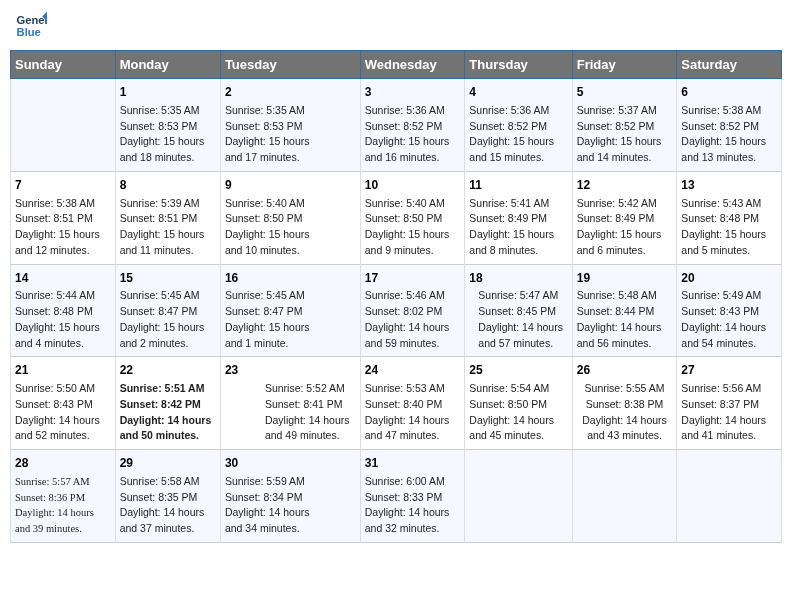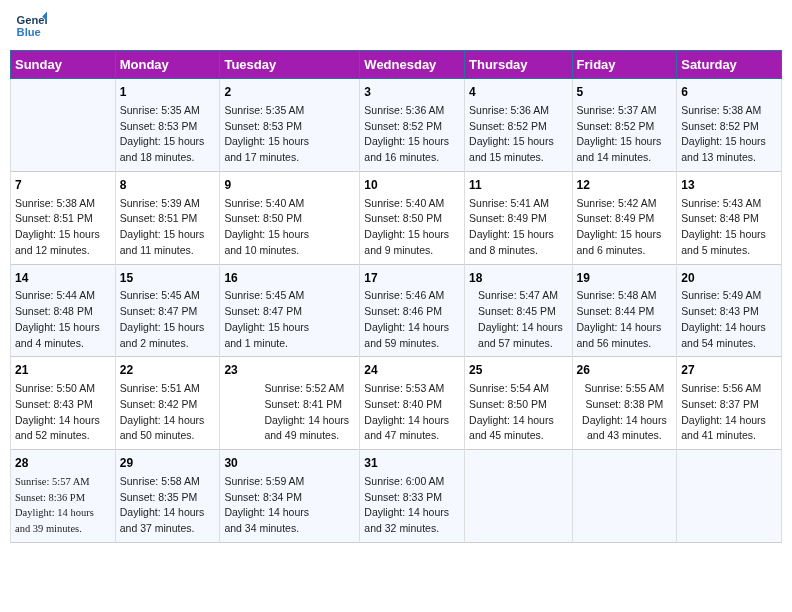--- a/index.html
+++ b/index.html
@@ -38,21 +38,21 @@
     .subtitle {
       font-size: 15px;
       color: #333;
     }
     table {
       width: 100%;
       border-collapse: collapse;
       font-size: 11px;
     }
     thead tr {
-      background-color: #a21caf;
+      background-color: #737373;
       color: #fff;
     }
     thead th {
       padding: 6px 4px;
       text-align: left;
       font-size: 13px;
       font-weight: bold;
       border: 1px solid #2e6da4;
     }
     tbody tr {
@@ -232,21 +232,21 @@
         <td>
           <span class="day-number">16</span>
           <div class="day-info" style="white-space: pre-line;">Sunrise: 5:45 AM
 Sunset: 8:47 PM
 Daylight: 15 hours
 and 1 minute.</div>
         </td>
         <td>
           <span class="day-number">17</span>
           <div class="day-info" style="white-space: pre-line;">Sunrise: 5:46 AM
-Sunset: 8:46 PM
+Sunset: 8:02 PM
 Daylight: 14 hours
 and 59 minutes.</div>
         </td>
         <td>
           <span class="day-number">18</span>
           <div class="day-info" style="white-space: pre-line; margin-left: 9px;">Sunrise: 5:47 AM
 Sunset: 8:45 PM
 Daylight: 14 hours
 and 57 minutes.</div>
         </td>
@@ -268,21 +268,21 @@
       <tr>
         <td>
           <span class="day-number">21</span>
           <div class="day-info" style="white-space: pre-line;">Sunrise: 5:50 AM
 Sunset: 8:43 PM
 Daylight: 14 hours
 and 52 minutes.</div>
         </td>
         <td>
           <span class="day-number">22</span>
-          <div class="day-info" style="white-space: pre-line;">Sunrise: 5:51 AM
+          <div class="day-info" style="white-space: pre-line; font-weight: bold;">Sunrise: 5:51 AM
 Sunset: 8:42 PM
 Daylight: 14 hours
 and 50 minutes.</div>
         </td>
         <td>
           <span class="day-number">23</span>
           <div class="day-info" style="white-space: pre-line; margin-left: 40px;">Sunrise: 5:52 AM
 Sunset: 8:41 PM
 Daylight: 14 hours
 and 49 minutes.</div>

